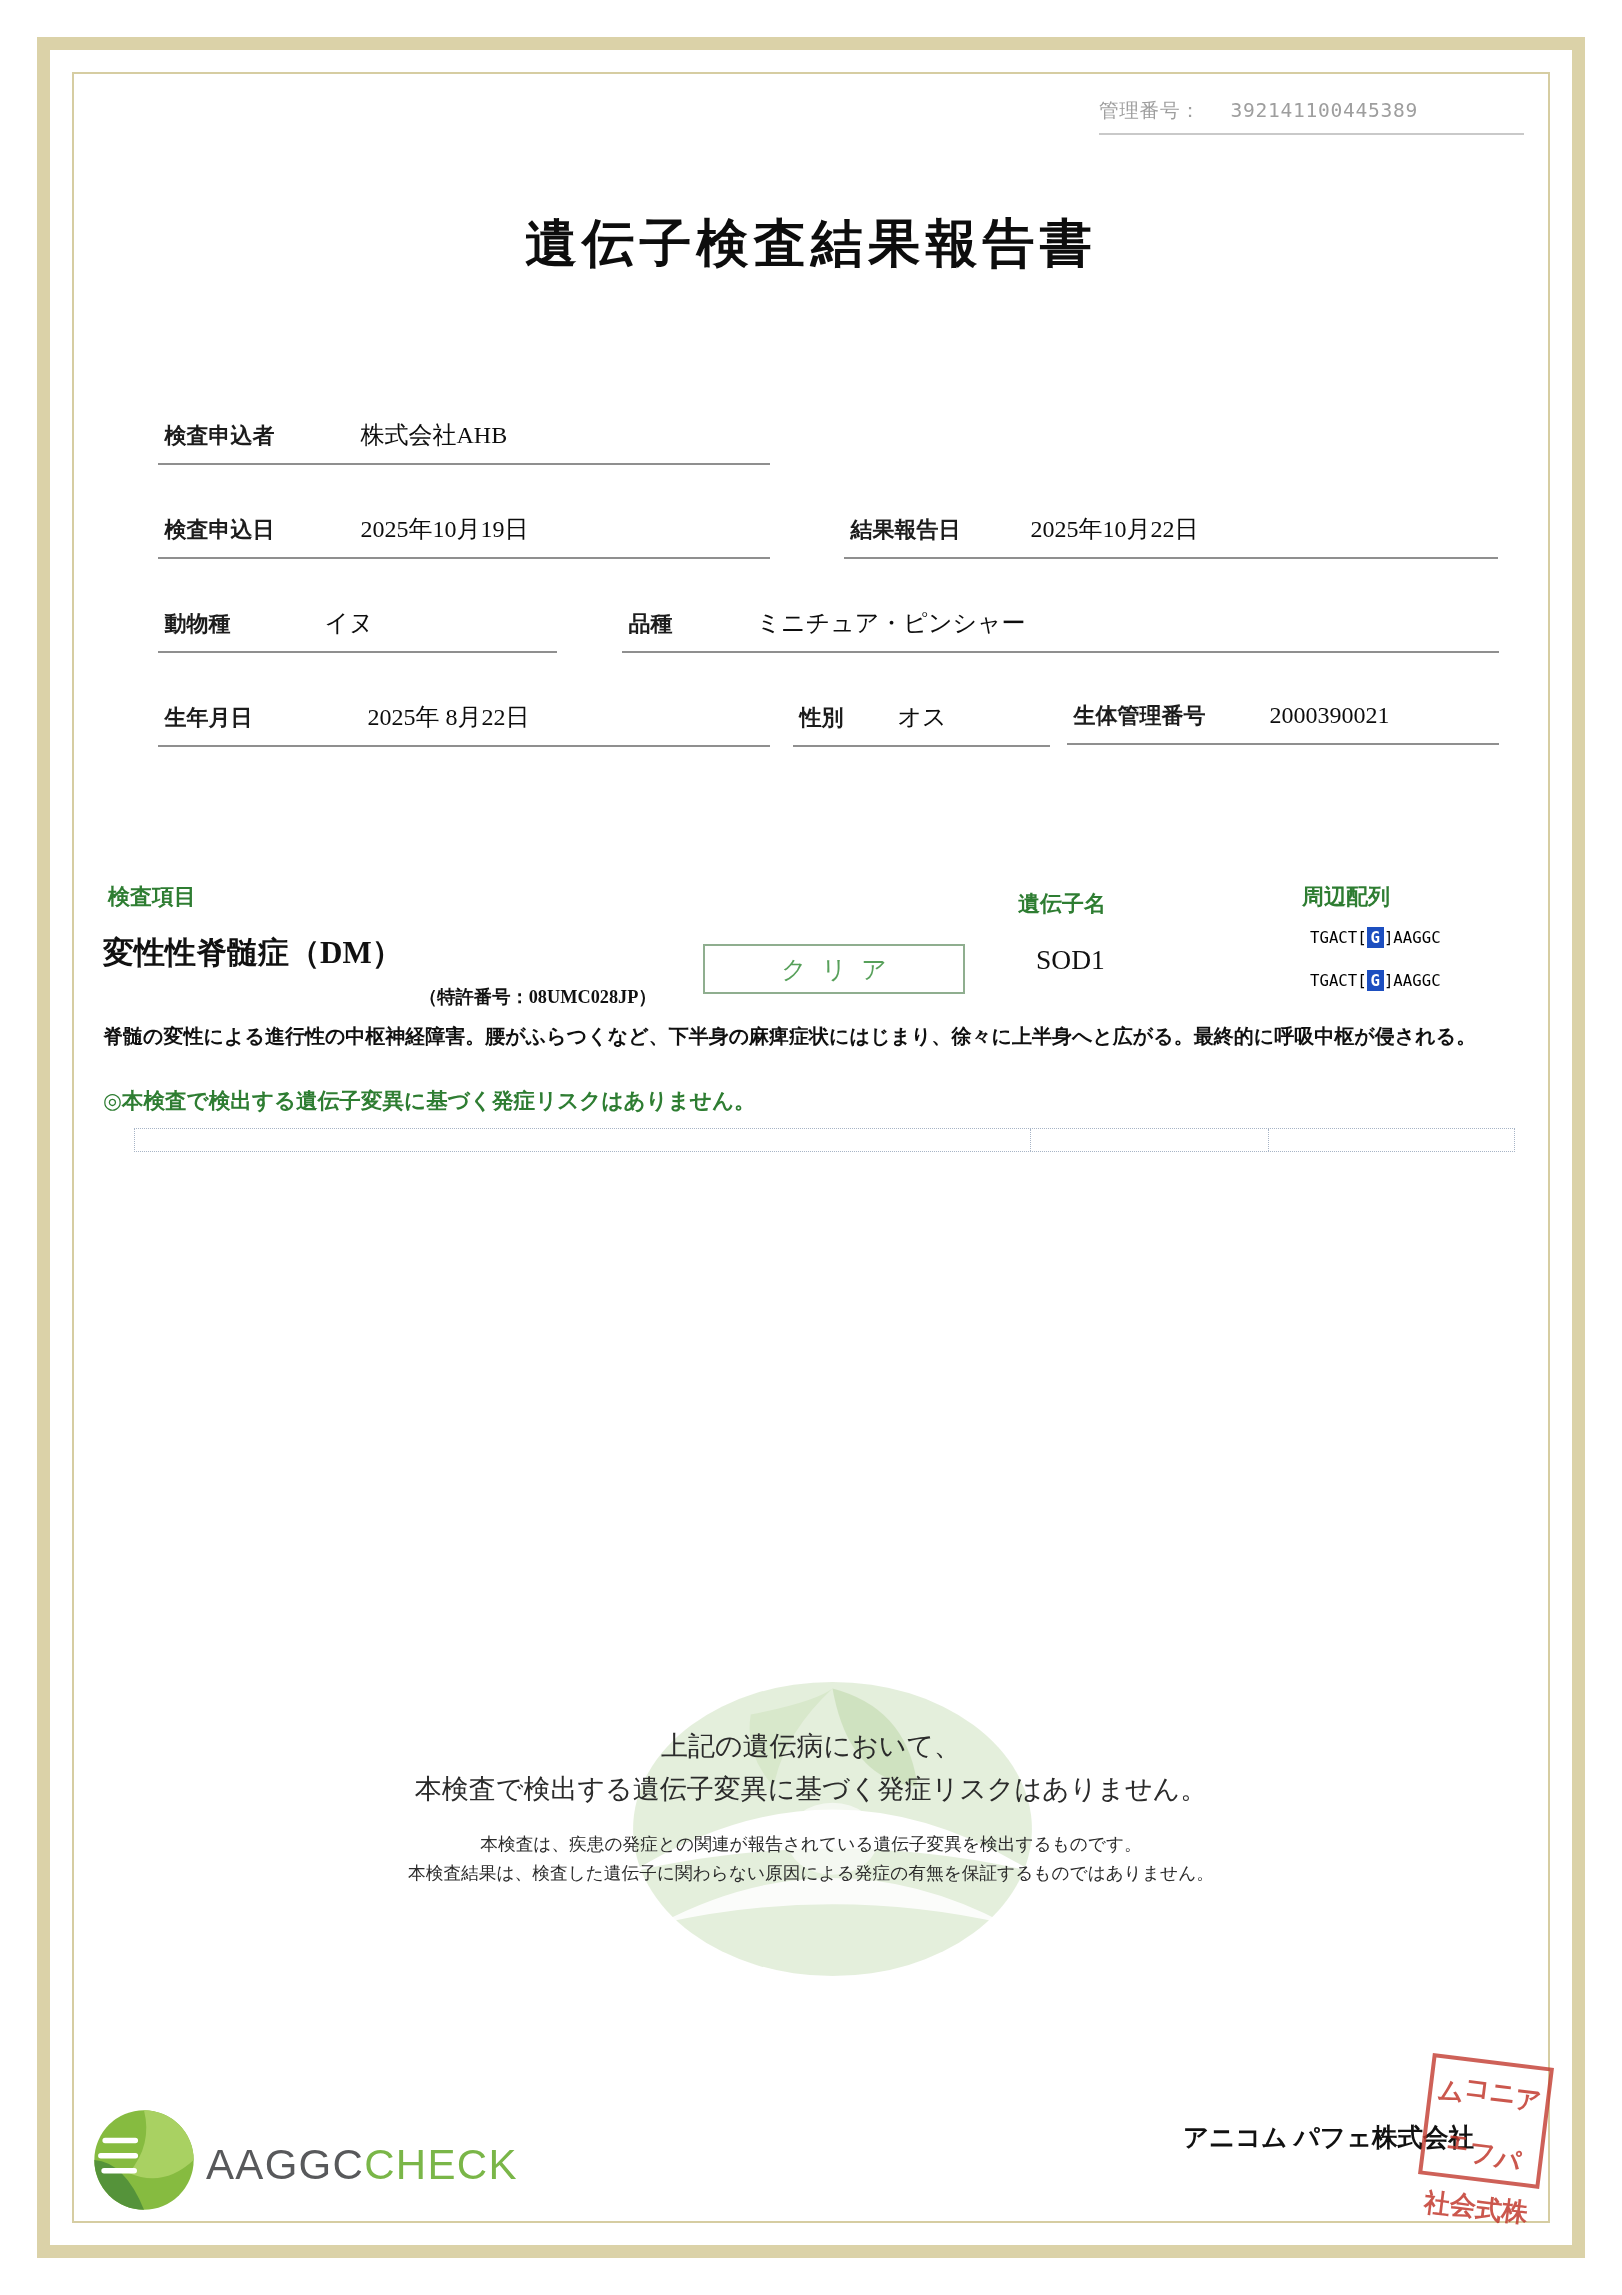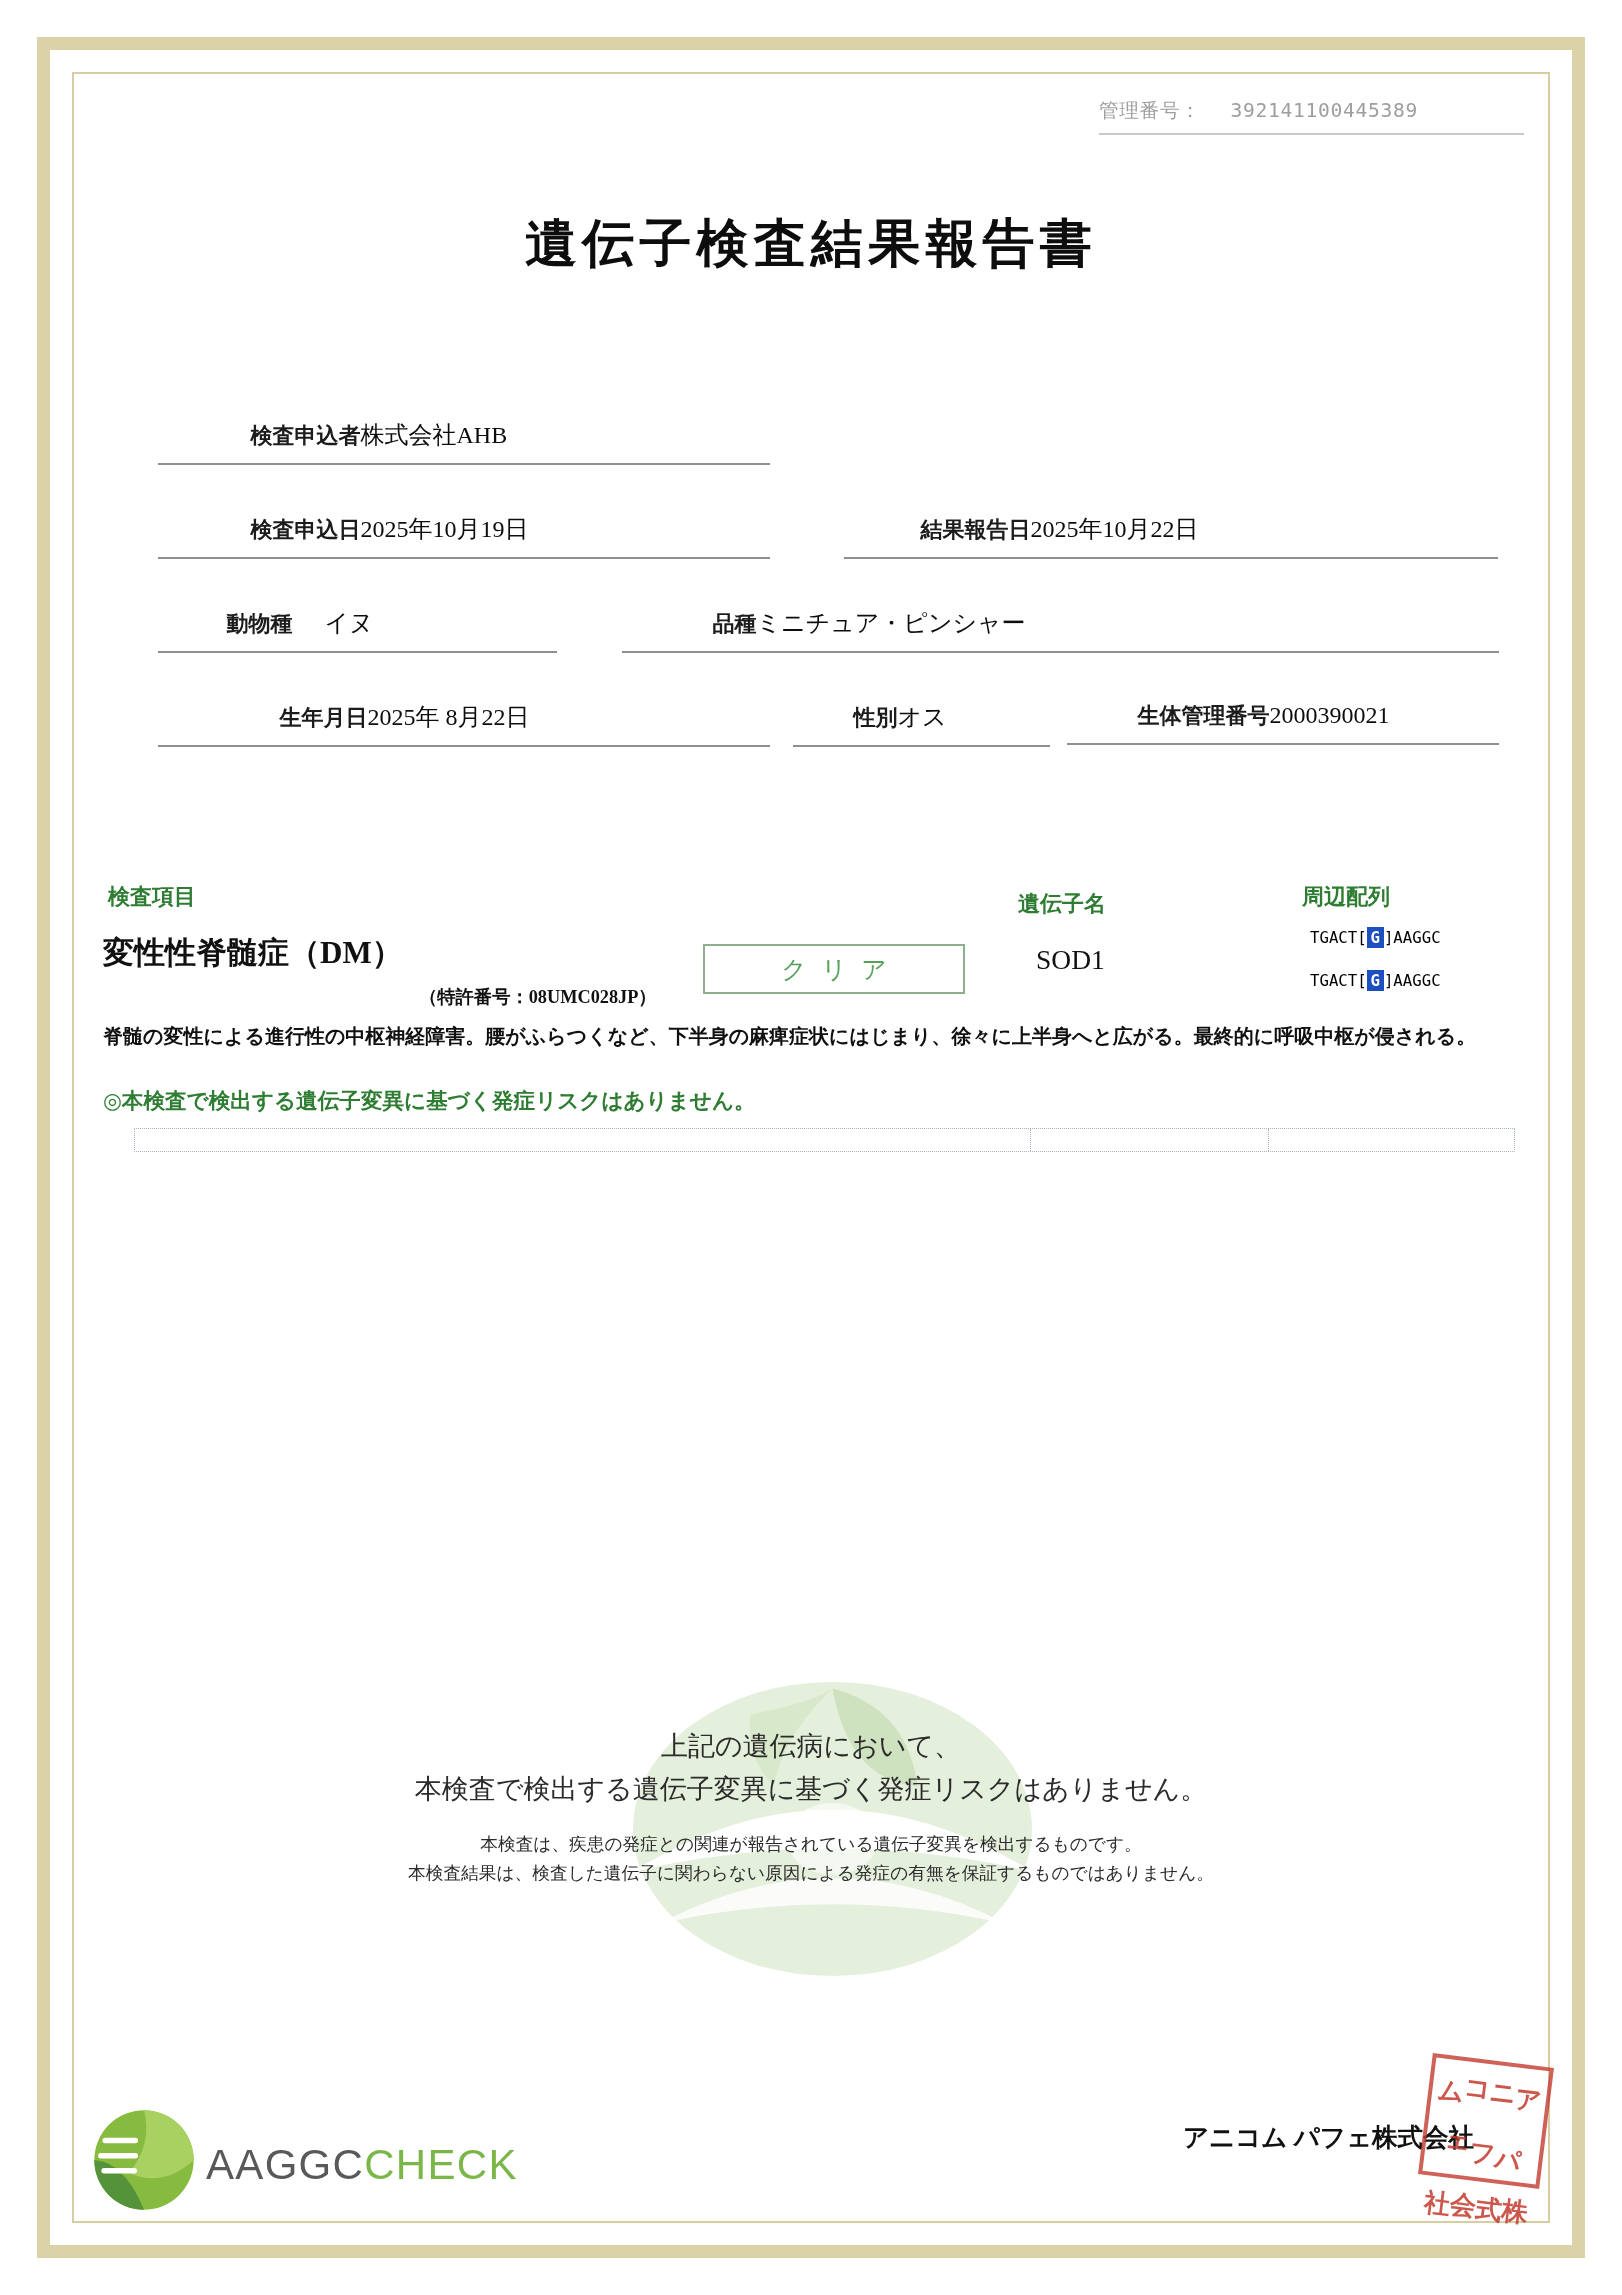--- a/index.html
+++ b/index.html
@@ -21,21 +21,21 @@
   .title {
     position:absolute; top:209px; left:0; width:100%; text-align:center;
     font-size:52px; font-weight:bold; letter-spacing:5.2px; color:#0d0d0d;
   }
 
   
   .row {
     position:absolute; display:flex; align-items:baseline;
     border-bottom:2px solid #8f8f8f; padding:0 3.9px 11.8px 6.5px; box-sizing:border-box;
   }
-  .row .lbl { display:inline-block; width:var(--lw,196px); font-size:22px; font-weight:bold; color:#1c1c1c; flex:0 0 auto;text-align:right; }
+  .row .lbl { display:inline-block; width:var(--lw,196px); font-size:22px; font-weight:bold; color:#1c1c1c; flex:0 0 auto; }
   .row .val { font-size:24px; color:#0d0d0d;text-align:center; }
   #row-applicant  { left:158px;  top:419px;  width:612px;  --lw:196px; }
   #row-apply-date { left:158px;  top:513px;  width:612px;  --lw:196px; }
   #row-report-date{ left:844px; top:513px;  width:654px; --lw:180px; }
   #row-species    { left:158px;  top:607px;  width:399px;gap:32px;  --lw:128px; }
   #row-breed      { left:622px;  top:607px;  width:877px; --lw:128px; }
   #row-birth      { left:158px;  top:701px; width:612px;  --lw:203px; }
   #row-sex        { left:793px; top:701px; width:257px;  --lw:98px; }
   #row-animal-id  { left:1067px; top:701px; width:432px;  --lw:196px; }
 

